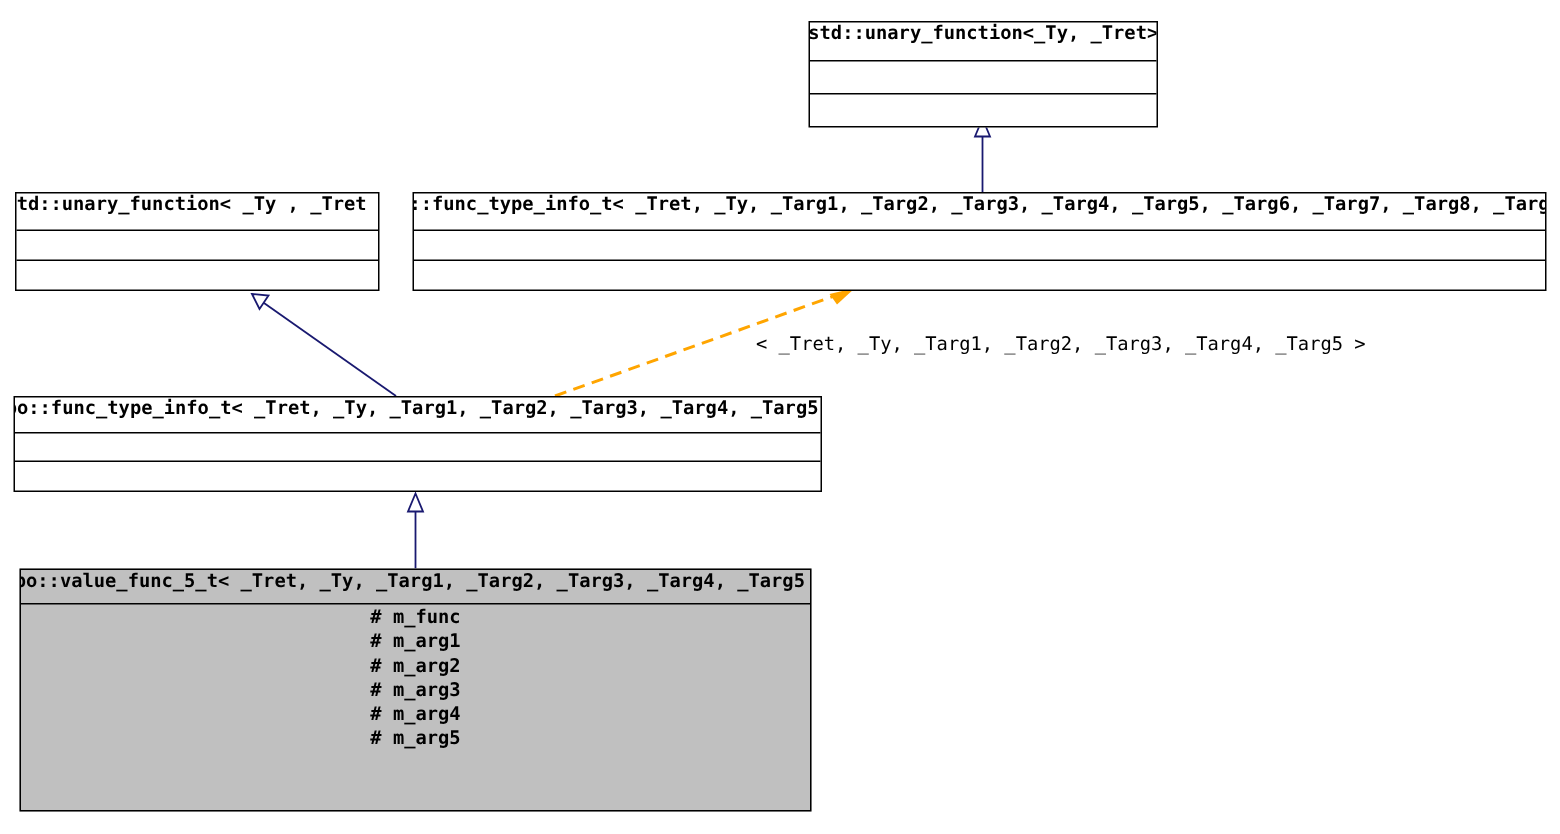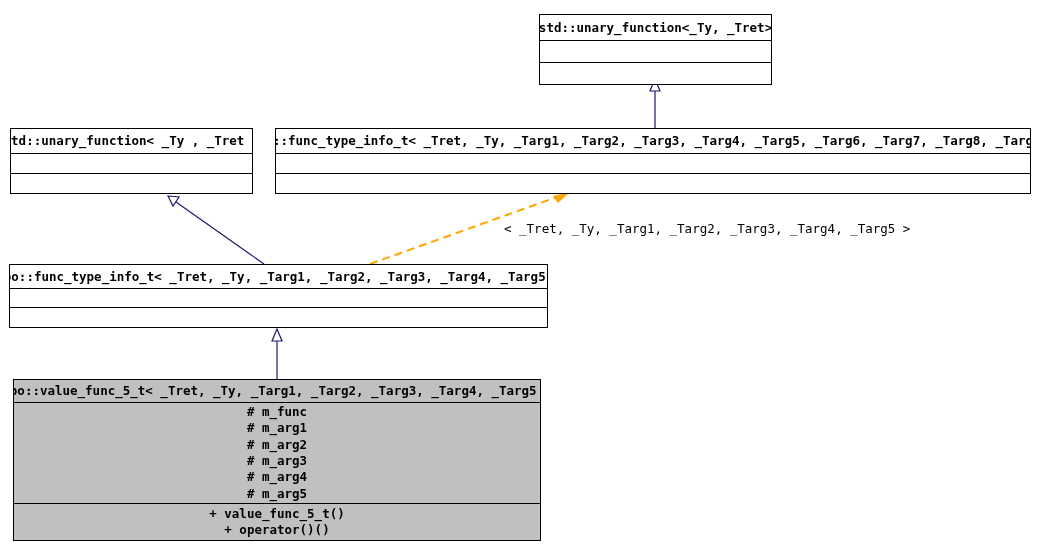--- a/index.html
+++ b/index.html
@@ -28,21 +28,20 @@
     display: flex;
     flex-direction: column;
   }
   .uml-box.filled {
     background: #c0c0c0;
   }
   .compartment {
     box-sizing: border-box;
     display: flex;
     flex-direction: column;
-    justify-content: center;
     align-items: center;
     overflow: hidden;
   }
   .compartment.sep {
     border-top: 1px solid #000000;
   }
   .title-text {
     font-size: 12.5px;
     font-weight: bold;
     color: #000000;
@@ -140,19 +139,15 @@
       <span class="title-text">mbo::value_func_5_t&lt; _Tret, _Ty, _Targ1, _Targ2, _Targ3, _Targ4, _Targ5 &gt;</span>
     </div>
     <div class="compartment sep" style="height:101px;">
       <span class="member-text"># m_func</span>
       <span class="member-text"># m_arg1</span>
       <span class="member-text"># m_arg2</span>
       <span class="member-text"># m_arg3</span>
       <span class="member-text"># m_arg4</span>
       <span class="member-text"># m_arg5</span>
     </div>
-    <div class="compartment sep" style="height:37px;">
-      <span class="member-text">+ value_func_5_t()</span>
-      <span class="member-text">+ operator()()</span>
-    </div>
   </div>
 
 </div>
 
 </body></html>

